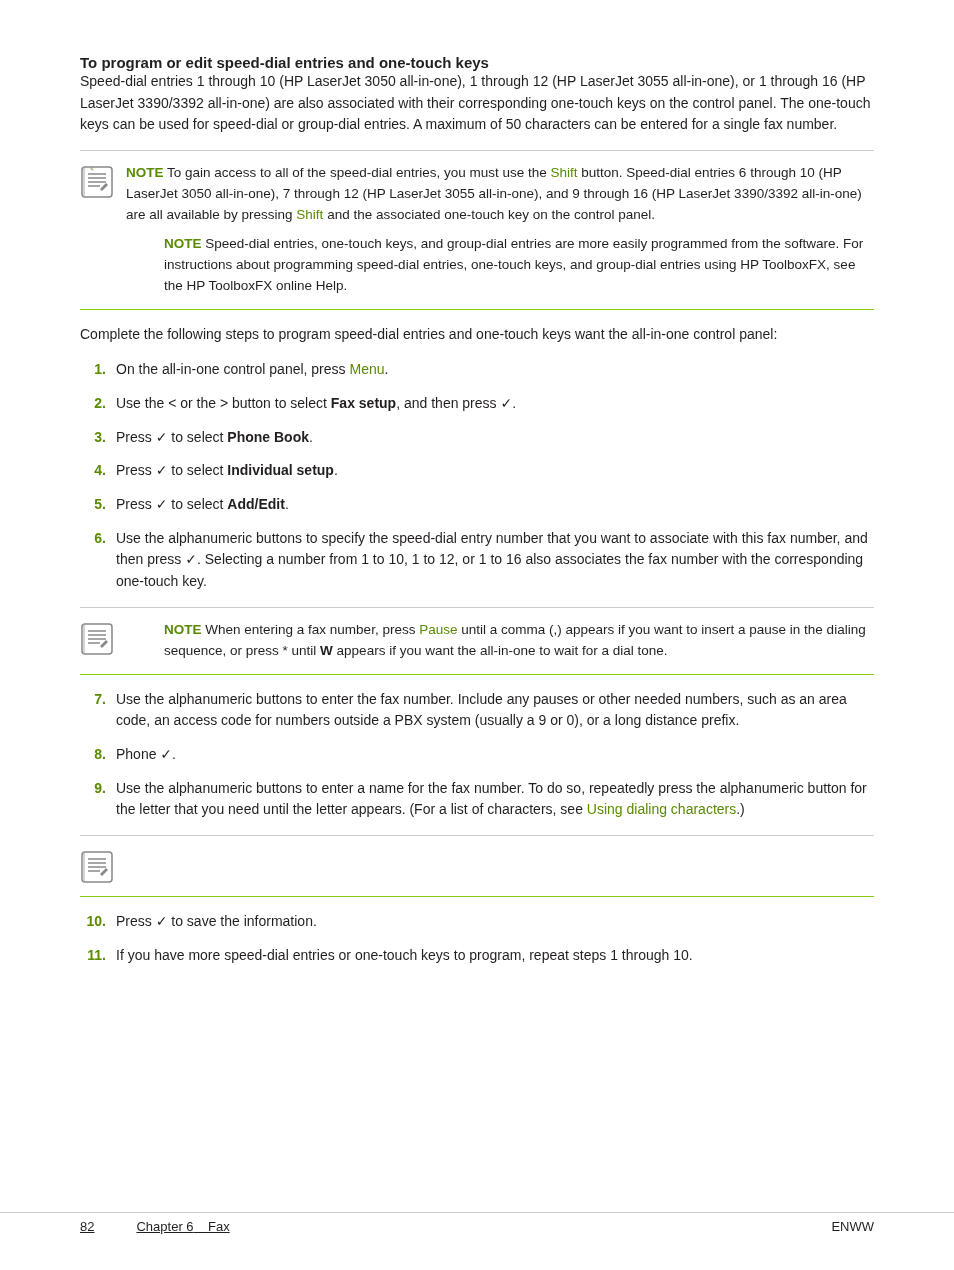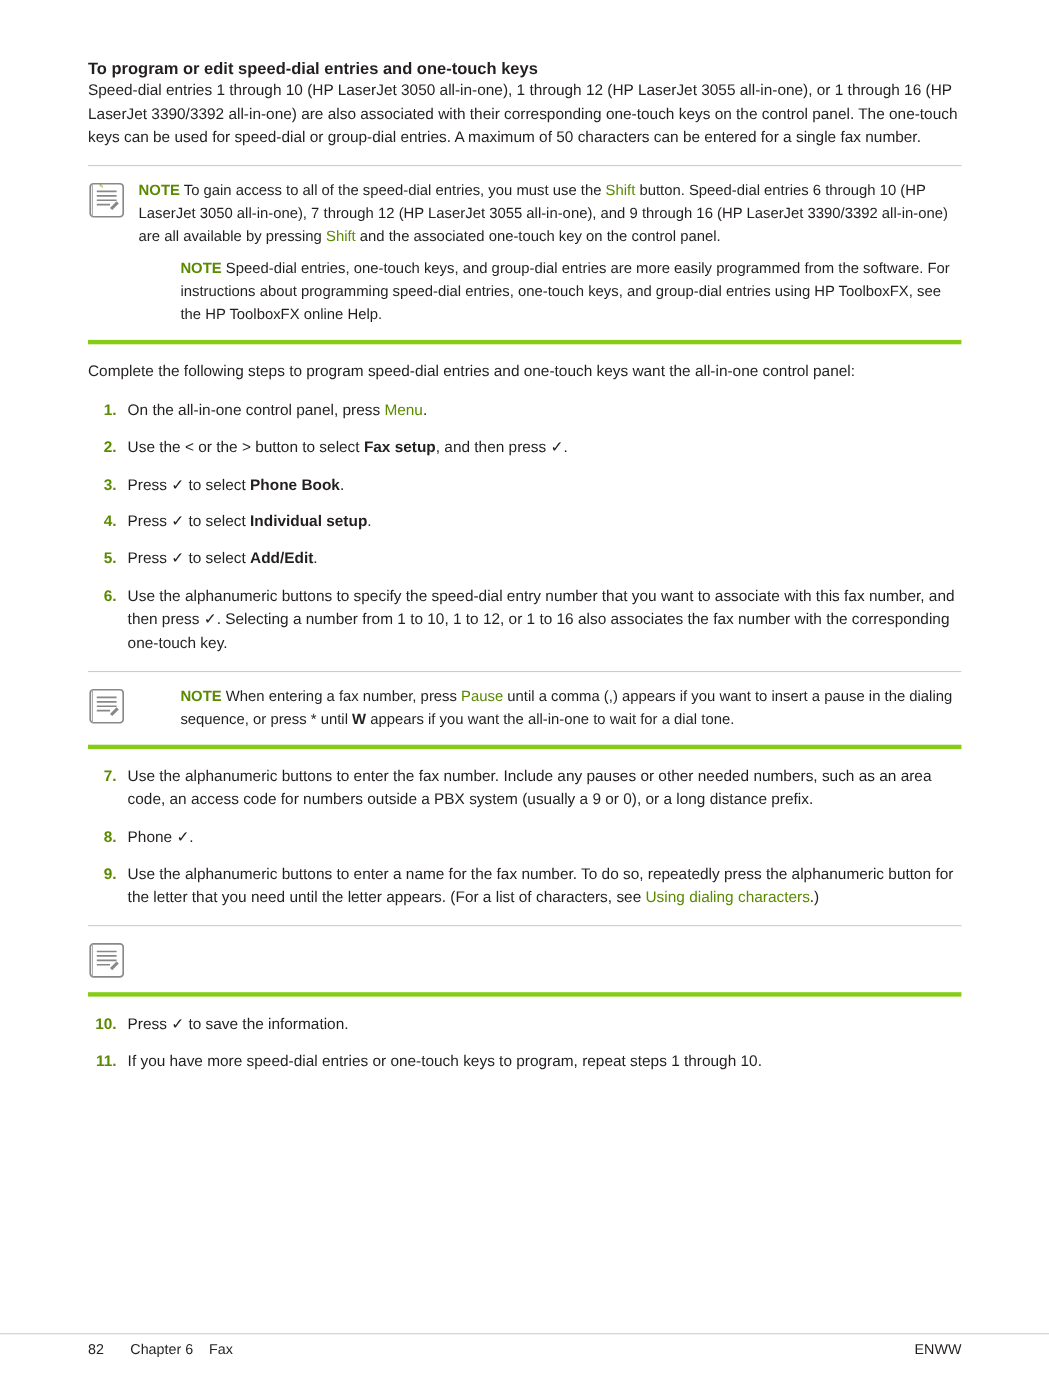--- a/index.html
+++ b/index.html
@@ -18,21 +18,21 @@
     h2 {
       font-size: 15px;
       font-weight: bold;
     }
     p {
       margin-bottom: 10px;
       line-height: 1.55;
     }
     .note-box {
       border-top: 1px solid #ccc;
-      border-bottom: 4px solid #84cc16;
+      border-bottom: 1px solid #84cc16;
       padding: 12px 0;
       margin: 14px 0;
       display: flex;
       gap: 12px;
       align-items: flex-start;
     }
     .note-icon {
       flex-shrink: 0;
       width: 34px;
       height: 34px;
@@ -87,21 +87,22 @@
       padding: 0 80px;
       display: flex;
       justify-content: space-between;
       font-size: 13px;
       color: #231f20;
       border-top: 1px solid #ccc;
       padding-top: 6px;
     }
     .footer-left {
       display: flex;
-      gap: 24px;
+      gap: 42px;
+      text-decoration: underline;
     }
   </style>
 </head>
 <body>
 
 <div class="page">
   <h2>To program or edit speed-dial entries and one-touch keys</h2>
 
   <p>Speed-dial entries 1 through 10 (HP LaserJet 3050 all-in-one), 1 through 12 (HP LaserJet 3055 all-in-one), or 1 through 16 (HP LaserJet 3390/3392 all-in-one) are also associated with their corresponding one-touch keys on the control panel. The one-touch keys can be used for speed-dial or group-dial entries. A maximum of 50 characters can be entered for a single fax number.</p>
 

